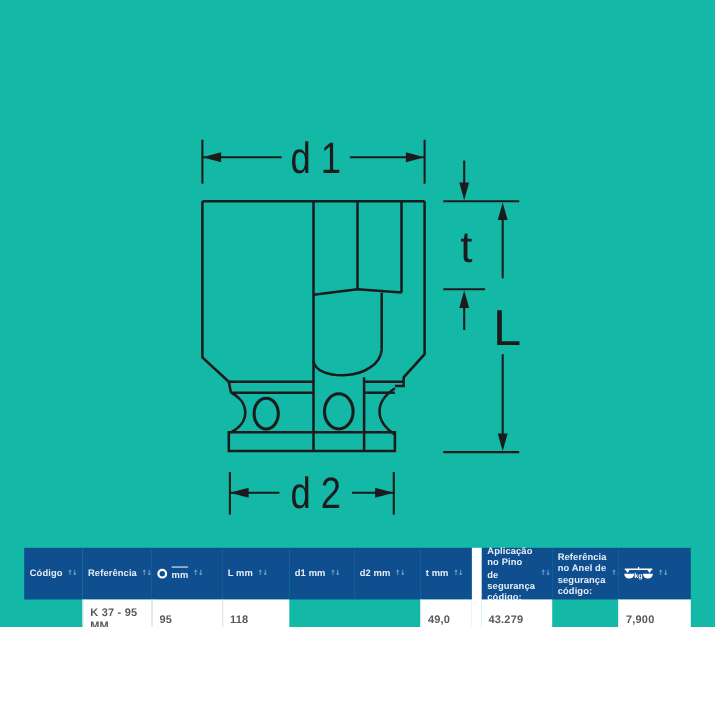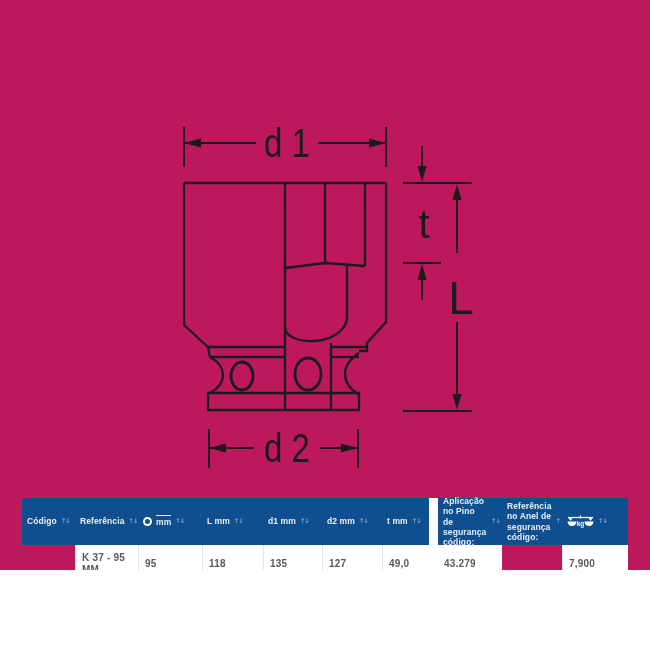--- a/index.html
+++ b/index.html
@@ -1,18 +1,18 @@
 <!DOCTYPE html>
 <html><head>
 <meta charset="utf-8">
 <style>
   * { margin:0; padding:0; box-sizing:border-box; }
   html,body { background:#fff; }
   body { font-family:"Liberation Sans", sans-serif; }
-  .screen { position:relative; width:650px; height:570px; background:#be185d; overflow:hidden; }
+  .screen { position:relative; width:650px; height:570px; background:#14b8a6; overflow:hidden; }
 
   
   .drawing { position:absolute; left:0; top:0; width:650px; height:495px; }
   .drawing text { font-family:"Liberation Sans", sans-serif; font-weight:500; fill:#1b1b1b; }
 
   
   .spec-table { position:absolute; left:22px; top:498px; width:606px; display:flex; }
   .seg { display:flex; }
   .gutter { width:9px; background:#ffffff; }
   .col { display:flex; flex-direction:column; }
@@ -144,29 +144,27 @@
           <span class="sort">↑↓</span>
         </div>
         <div class="td">118</div>
       </div>
 
       <div class="col" style="width:59px">
         <div class="th">
           <span class="th-label">d1 mm</span>
           <span class="sort">↑↓</span>
         </div>
-        <div class="td">135</div>
       </div>
 
       <div class="col" style="width:60px">
         <div class="th">
           <span class="th-label">d2 mm</span>
           <span class="sort">↑↓</span>
         </div>
-        <div class="td">127</div>
       </div>
 
       <div class="col" style="width:47px">
         <div class="th">
           <span class="th-label">t mm</span>
           <span class="sort">↑↓</span>
         </div>
         <div class="td">49,0</div>
       </div>
     </div>

